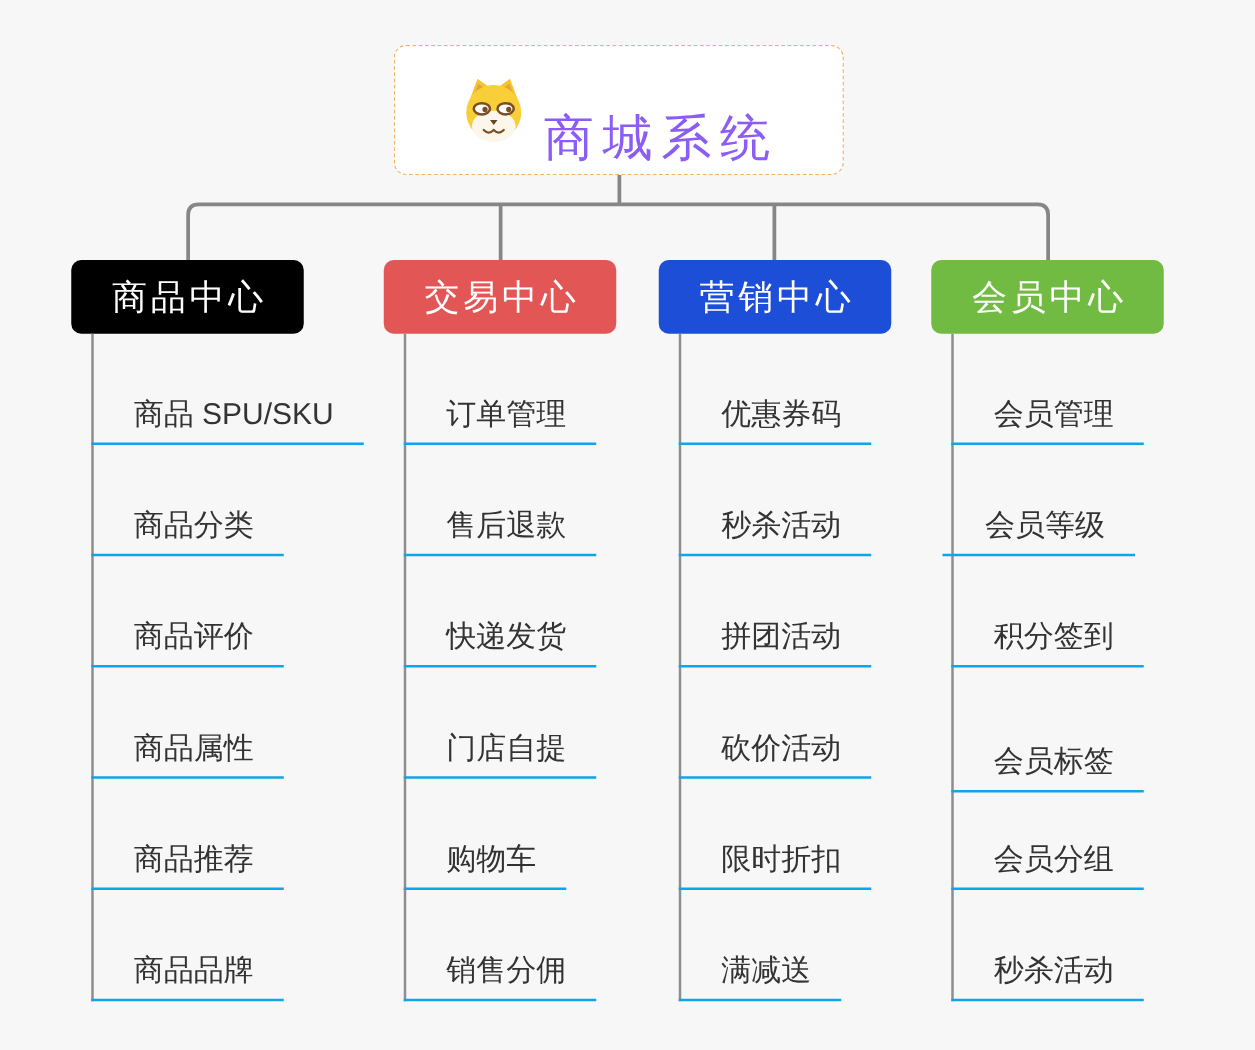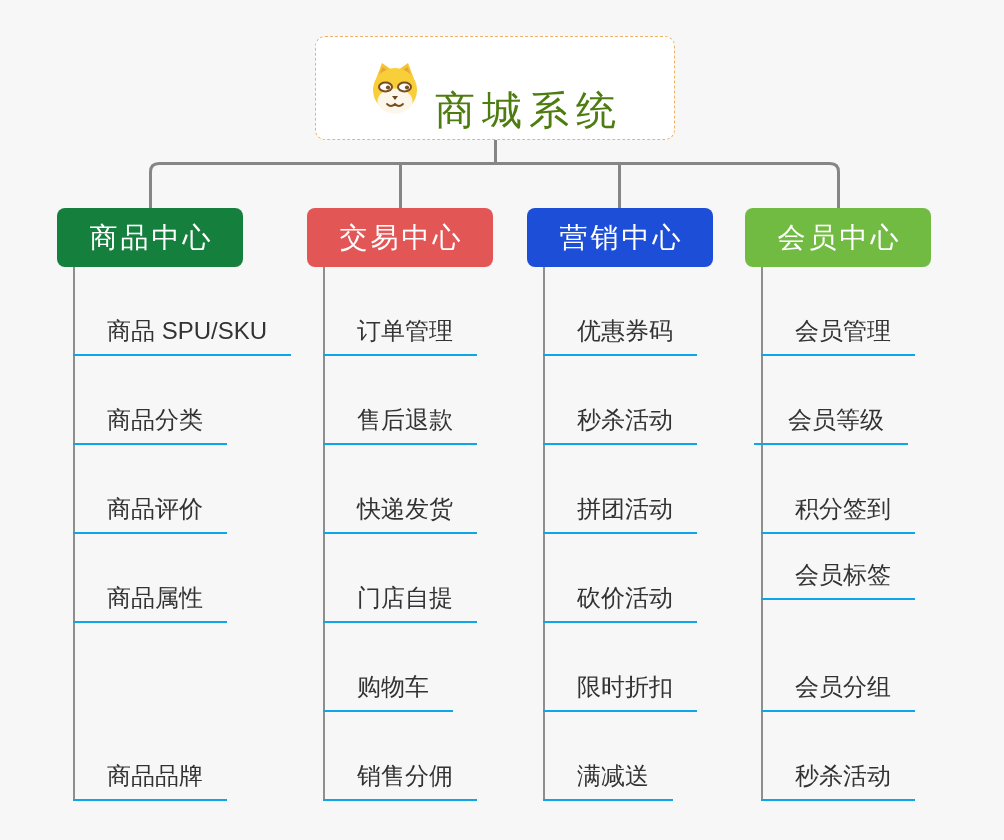--- a/index.html
+++ b/index.html
@@ -102,31 +102,32 @@
       <polygon points="45,19 40.5,7 32,13" fill="#E8A33D"></polygon>
       <circle cx="28" cy="30" r="22" fill="#F8CE39"></circle>
       <ellipse cx="28" cy="41" rx="17.5" ry="12.5" fill="#FCF7EA"></ellipse>
       <ellipse cx="18.5" cy="27" rx="6.5" ry="4.5" fill="#ffffff" stroke="#7A4E21" stroke-width="2"></ellipse>
       <ellipse cx="37.5" cy="27" rx="6.5" ry="4.5" fill="#ffffff" stroke="#7A4E21" stroke-width="2"></ellipse>
       <circle cx="21" cy="27.5" r="2.1" fill="#7A4E21"></circle>
       <circle cx="40" cy="27.5" r="2.1" fill="#7A4E21"></circle>
       <path d="M25 36 h6 l-3 4 z" fill="#6B4423"></path>
       <path d="M20 44 q4 4 8 0 q4 4 8 0" stroke="#7A4E21" stroke-width="1.8" fill="none" stroke-linecap="round"></path>
     </svg>
-    <span class="root-title" style="color: #4d7c0f; margin-top: 45px;">商城系统</span>
+    <span class="root-title" style="color: #8b5cf6; margin-top: 45px;">商城系统</span>
   </div>
 
-  <div class="branch-box" style="left: 57px; background-color: #15803d;">
+  <div class="branch-box" style="left: 57px; background-color: #000000;">
     <span class="branch-label">商品中心</span>
   </div>
   <div class="branch-spine" style="left:73px;"></div>
   <div class="node-item" style="left:73px; top:310px;">商品 SPU/SKU</div>
   <div class="node-item" style="left:73px; top:399px;">商品分类</div>
   <div class="node-item" style="left:73px; top:488px;">商品评价</div>
   <div class="node-item" style="left:73px; top:577px;">商品属性</div>
+  <div class="node-item" style="left:73px; top:666px;">商品推荐</div>
   <div class="node-item" style="left:73px; top:755px;">商品品牌</div>
 
   <div class="branch-box" style="left: 307px; background-color: rgb(226, 86, 86);">
     <span class="branch-label">交易中心</span>
   </div>
   <div class="branch-spine" style="left:323px;"></div>
   <div class="node-item" style="left:323px; top:310px;">订单管理</div>
   <div class="node-item" style="left:323px; top:488px;">快递发货</div>
   <div class="node-item" style="left:323px; top:399px;">售后退款</div>
   <div class="node-item" style="left:323px; top:577px;">门店自提</div>
@@ -144,17 +145,17 @@
   <div class="node-item" style="left:543px; top:666px;text-align:right;">限时折扣</div>
   <div class="node-item" style="left:543px; top:755px;">满减送</div>
 
   <div class="branch-box" style="left: 745px; background-color: rgb(114, 187, 67);">
     <span class="branch-label">会员中心</span>
   </div>
   <div class="branch-spine" style="left:761px;"></div>
   <div class="node-item" style="left:761px; top:310px;">会员管理</div>
   <div class="node-item" style="left:720px; top:399px;margin-left:34px;">会员等级</div>
   <div class="node-item" style="left:761px; top:488px;">积分签到</div>
-  <div class="node-item" style="left:761px; top:554px;">会员标签</div>
+  <div class="node-item" style="left:761px; top:588px;">会员标签</div>
   <div class="node-item" style="left:761px; top:666px;">会员分组</div>
   <div class="node-item" style="left:761px; top:755px;">秒杀活动</div>
 
 </div>
 
 </body></html>

